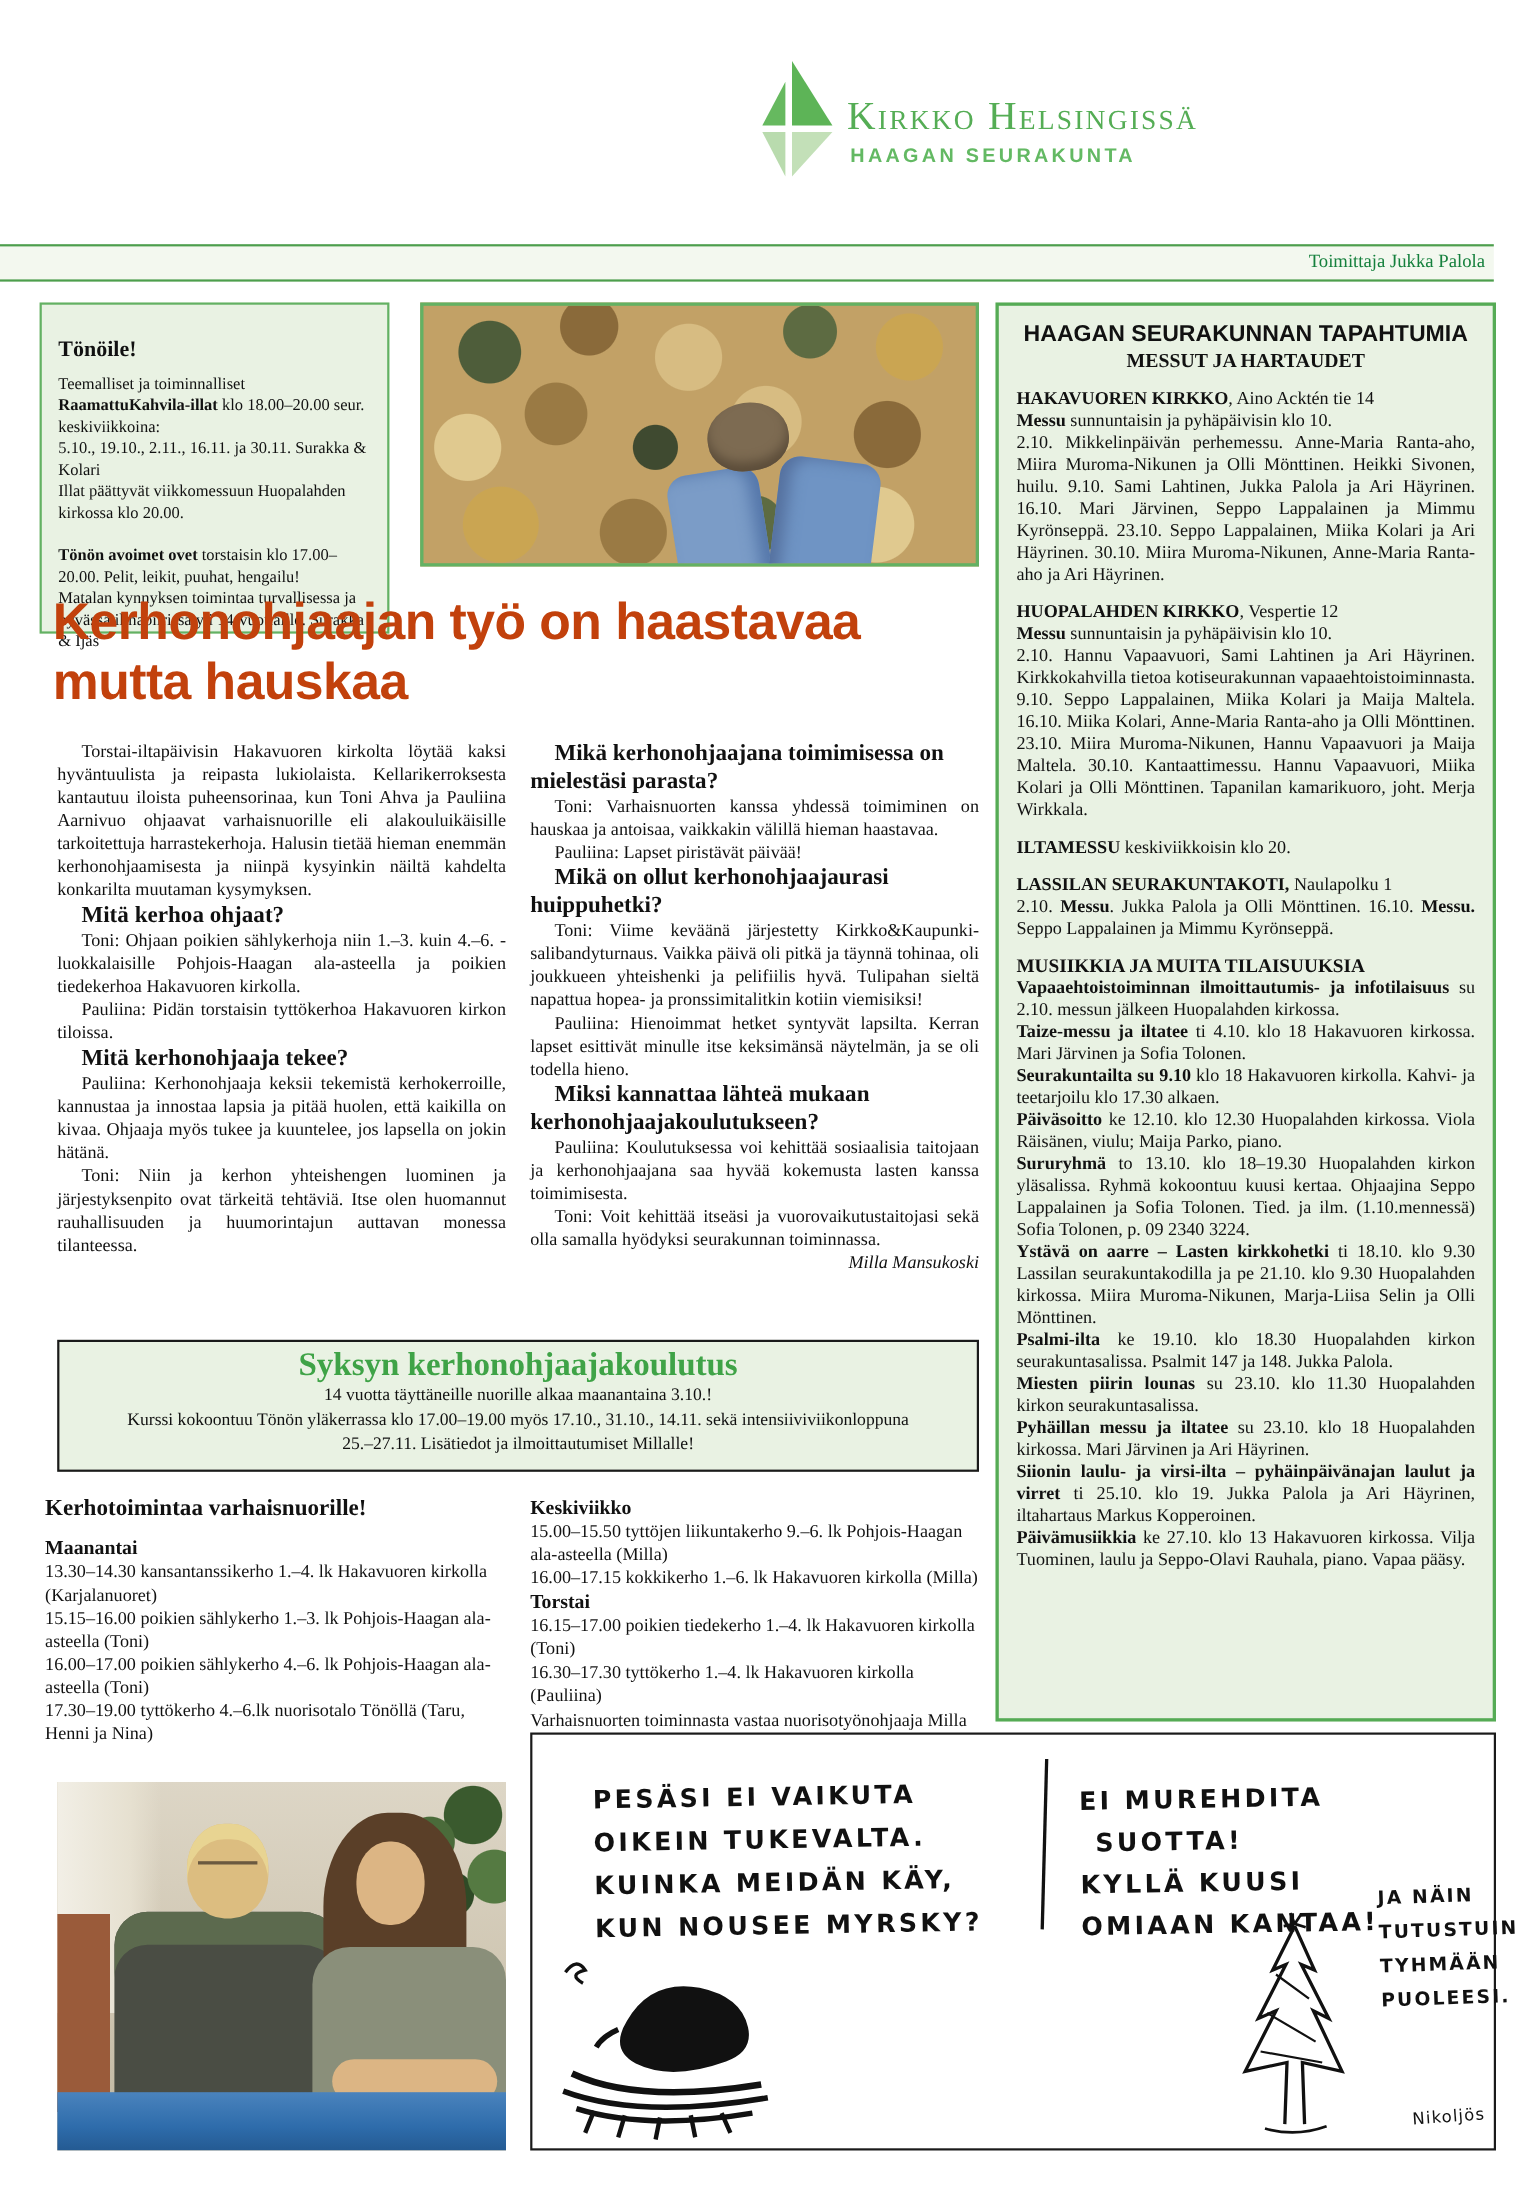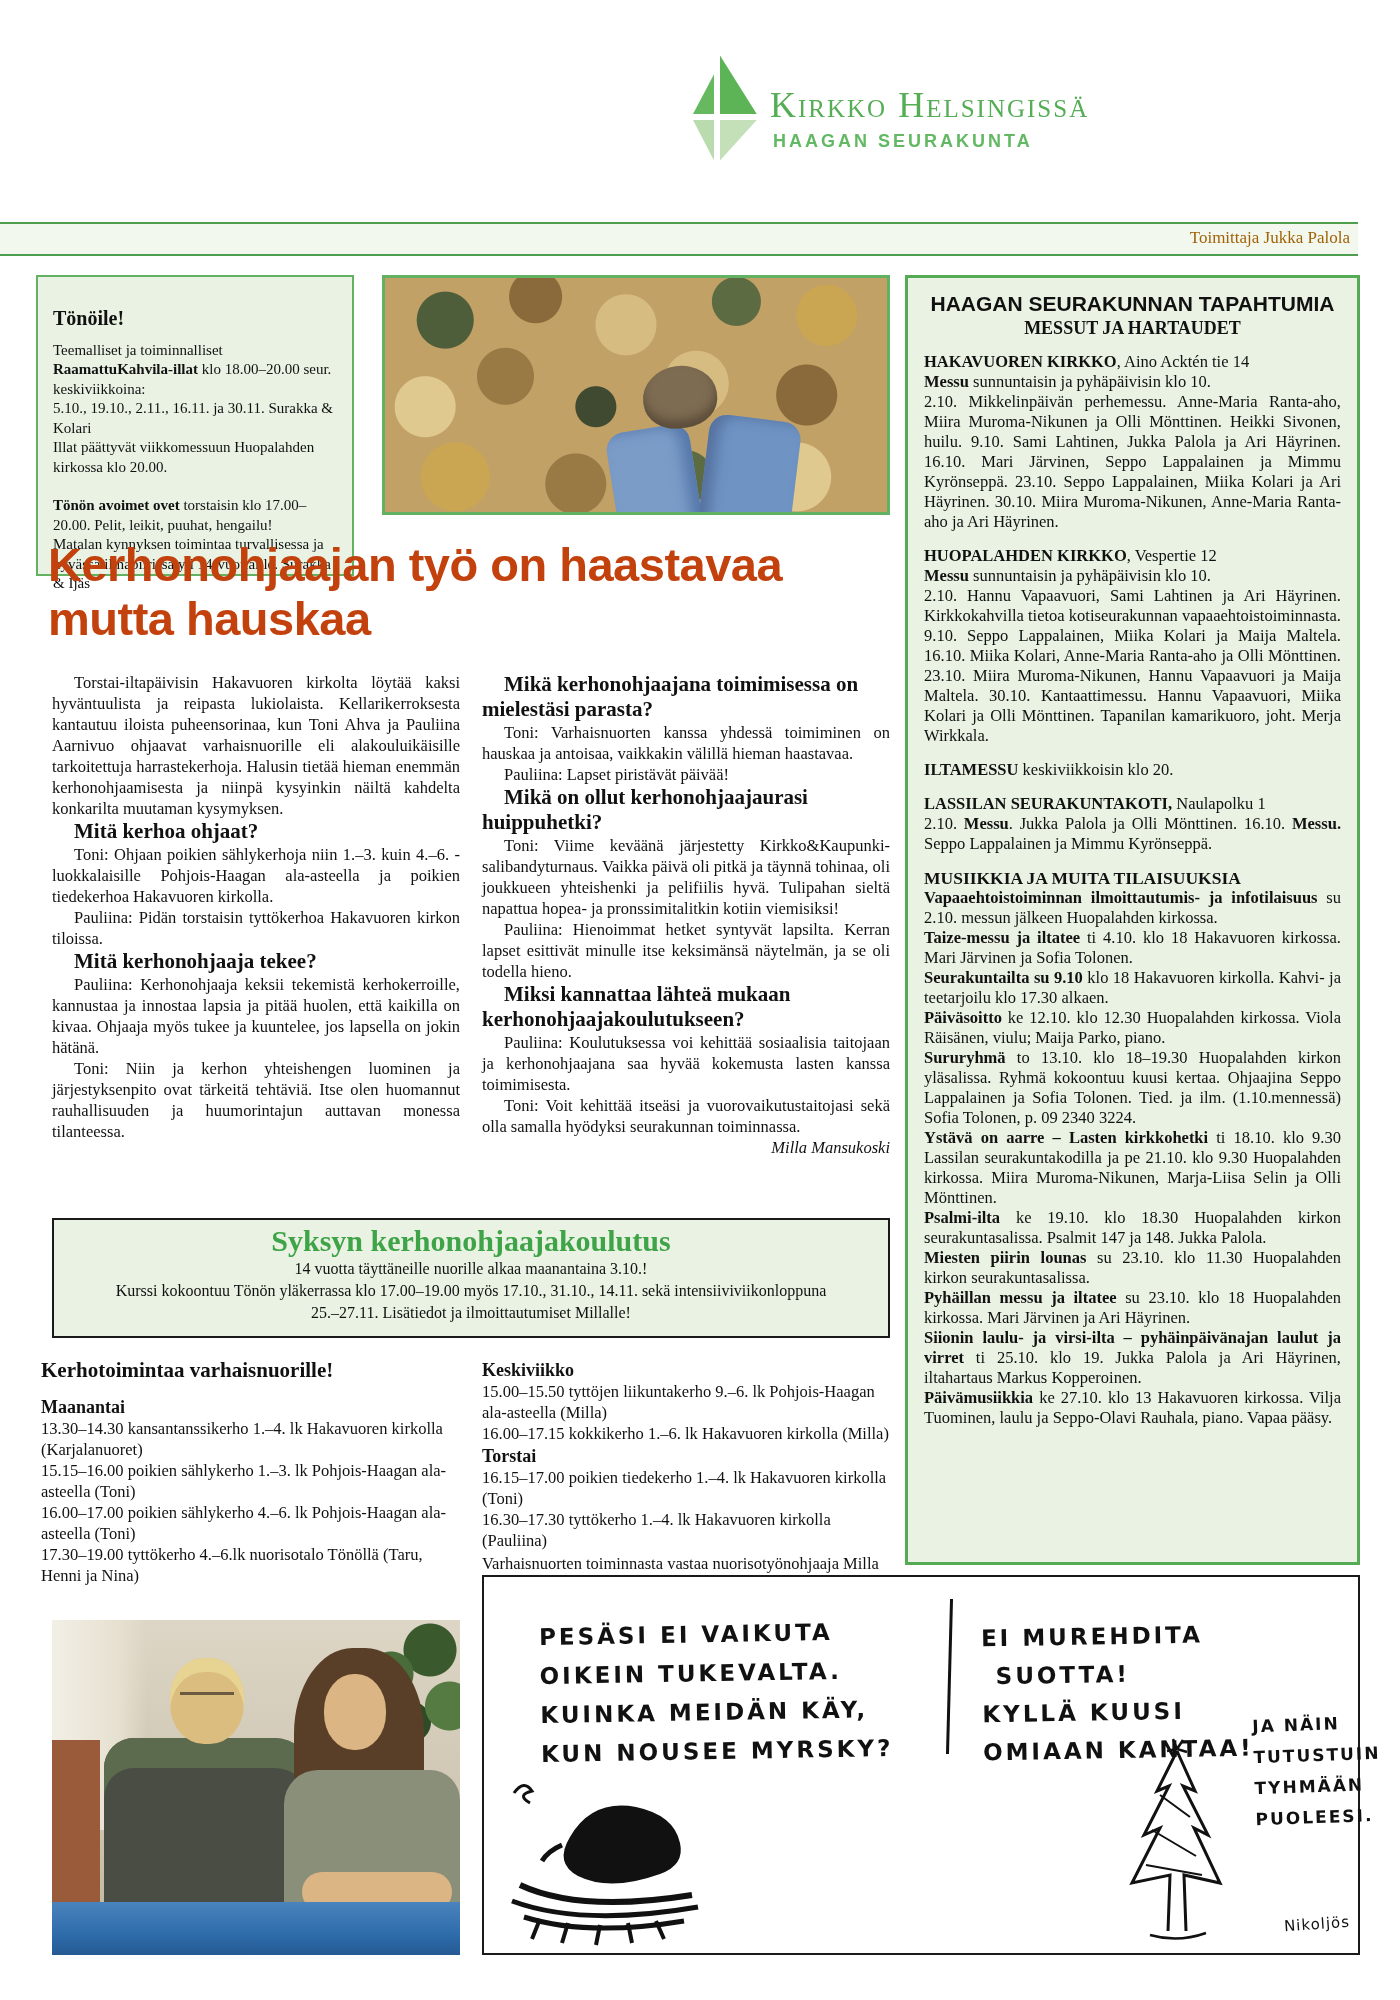--- a/index.html
+++ b/index.html
@@ -7,21 +7,21 @@
        font-family:"Liberation Serif","DejaVu Serif",serif;color:#111;}
   .abs{position:absolute;}
   b{font-weight:bold;}
   
   .logo-title{font-family:"Liberation Serif",serif;font-variant:small-caps;
               font-size:36px;color:#55ad55;letter-spacing:2px;}
   .logo-subtitle{font-family:"Liberation Sans","DejaVu Sans",sans-serif;font-weight:bold;
                  font-size:18px;color:#63b963;letter-spacing:3px;}
   .band{left:0;top:222px;width:1358px;height:30px;background:#f3f8ef;
         border-top:2px solid #4d9e4d;border-bottom:2px solid #4d9e4d;}
-  .band-text{position:absolute;right:8px;top:4px;font-size:17px;color:#a16207;}
+  .band-text{position:absolute;right:8px;top:4px;font-size:17px;color:#15803d;}
   
   .greenbox{background:#e9f2e3;border:2px solid #63b163;box-sizing:border-box;}
   .tonoile{left:36px;top:275px;width:318px;height:301px;padding:28px 15px;
            font-size:15px;line-height:19.5px;}
   .tonoile h2{font-size:20px;margin:4px 0 12px 0;}
   
   .photo-leaves{left:382px;top:275px;width:508px;height:240px;border:3px solid #63b163;
     box-sizing:border-box;overflow:hidden;
     background:
       radial-gradient(circle at 12% 18%, #4e5d3a 0 28px, transparent 29px),

